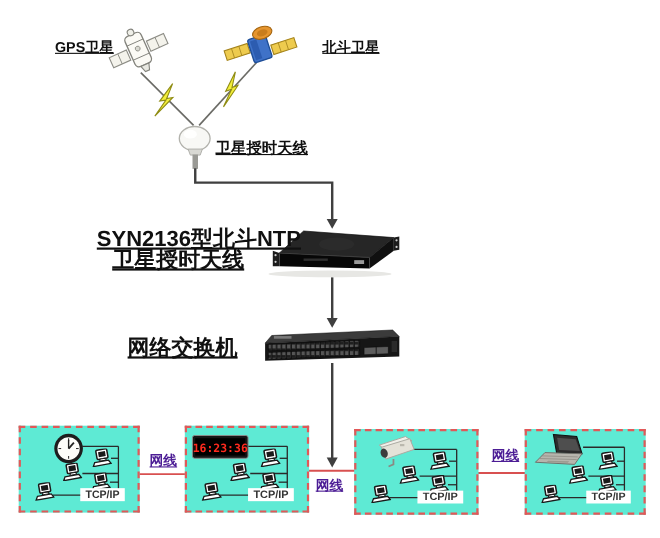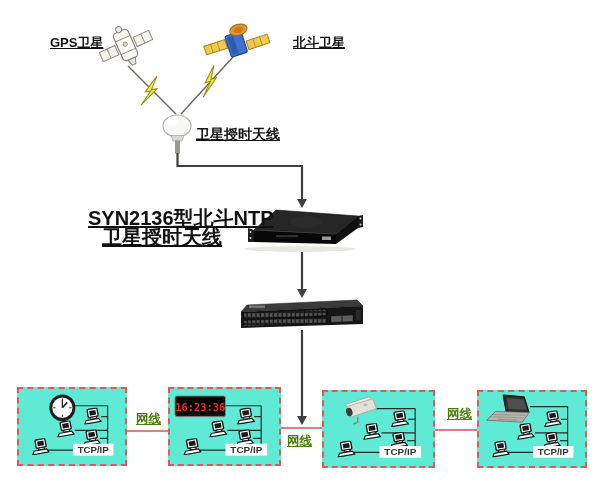--- a/index.html
+++ b/index.html
@@ -9,21 +9,21 @@
   }
   .abs { position:absolute; }
   .lbl {
     position:absolute; color:#101010; font-weight:bold; white-space:nowrap;
     font-family:"Liberation Sans", sans-serif;
     text-decoration:underline;
   }
   .lbl-sat   { font-size:13px; }
   .lbl-ant   { font-size:14px; }
   .lbl-dev   { font-size:20px; line-height:19px; text-align:center; }
-  .lbl-cable { font-size:12.5px; font-weight:600; color:#4d7c0f; }
+  .lbl-cable { font-size:12.5px; font-weight:600; color:#4c1d95; }
   .group-box {
     position:absolute; border:2px dashed #e25858; background:#5eead4;
     box-sizing:border-box;
   }
   .group-box svg { display:block; width:100%; height:100%; }
   svg { overflow:visible; }
 </style>
 </head>
 <body>
 
@@ -135,20 +135,21 @@
     <polygon points="8,8 118,3 124,9 2,15" fill="#3b3b3b" stroke="#111111" stroke-width="0.5"></polygon>
     <polygon points="2,15 124,9 124,27 2,31" fill="#161616"></polygon>
     <rect x="10" y="8.5" width="16" height="2.4" fill="#7a7a7a"></rect>
     <polygon points="5,16 88,12.5 88,18.5 5,22" fill="url(#ports)" stroke="#000" stroke-width="0.4"></polygon>
     <polygon points="5,23.5 88,20 88,26 5,29.5" fill="url(#ports)" stroke="#000" stroke-width="0.4"></polygon>
     <polygon points="92,19 114,18 114,24.5 92,25.5" fill="#5d5d5d" stroke="#000" stroke-width="0.4"></polygon>
     <line x1="103" y1="18.5" x2="103" y2="25" stroke="#111" stroke-width="0.8"></line>
     <rect x="117" y="13" width="5" height="10" fill="#2a2a2a"></rect>
   </svg>
 
+  <div class="lbl lbl-dev" style="left:116px;top:308px">网络交换机</div>
 
   <div class="lbl lbl-cable" style="left:136px;top:411px">网线</div>
   <div class="lbl lbl-cable" style="left:287px;top:433px">网线</div>
   <div class="lbl lbl-cable" style="left:447px;top:406px">网线</div>
 
   <div class="group-box" style="left:17px;top:387px;width:110px;height:79px">
     <svg viewBox="0 0 110 76" preserveAspectRatio="none">
       <g stroke="#2a2a2a" stroke-width="1.2">
         <line x1="58" y1="17" x2="92" y2="17"></line>
         <line x1="92" y1="17" x2="92" y2="62"></line>

